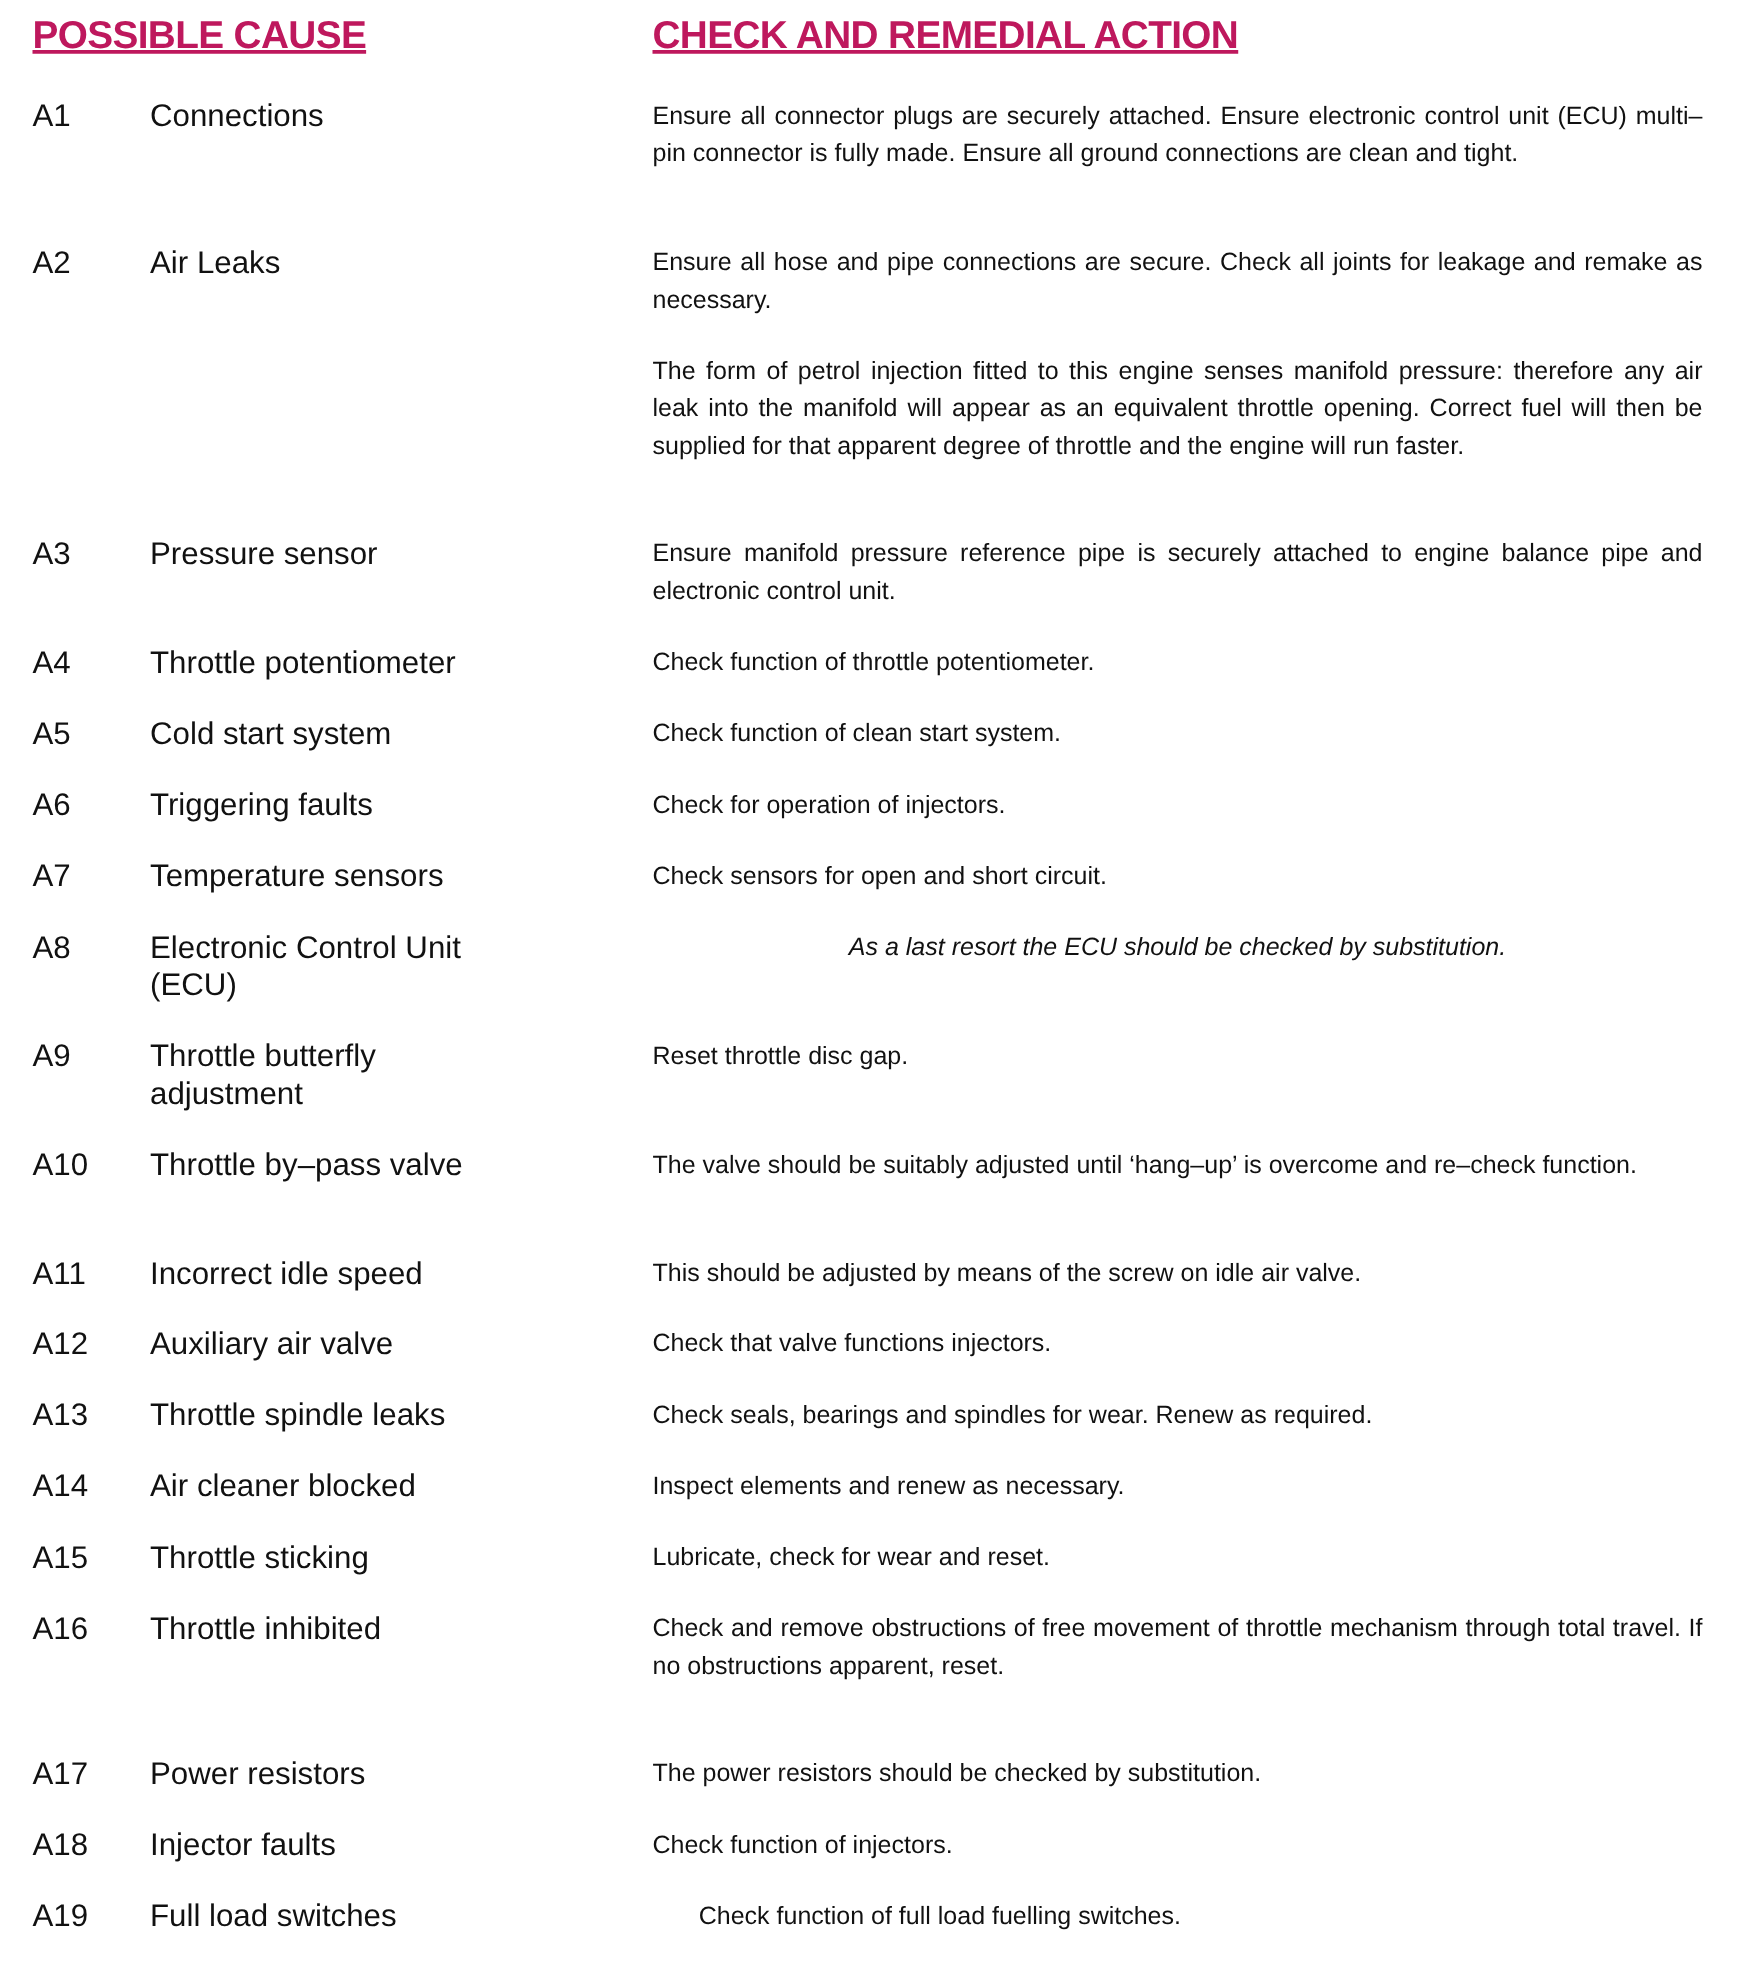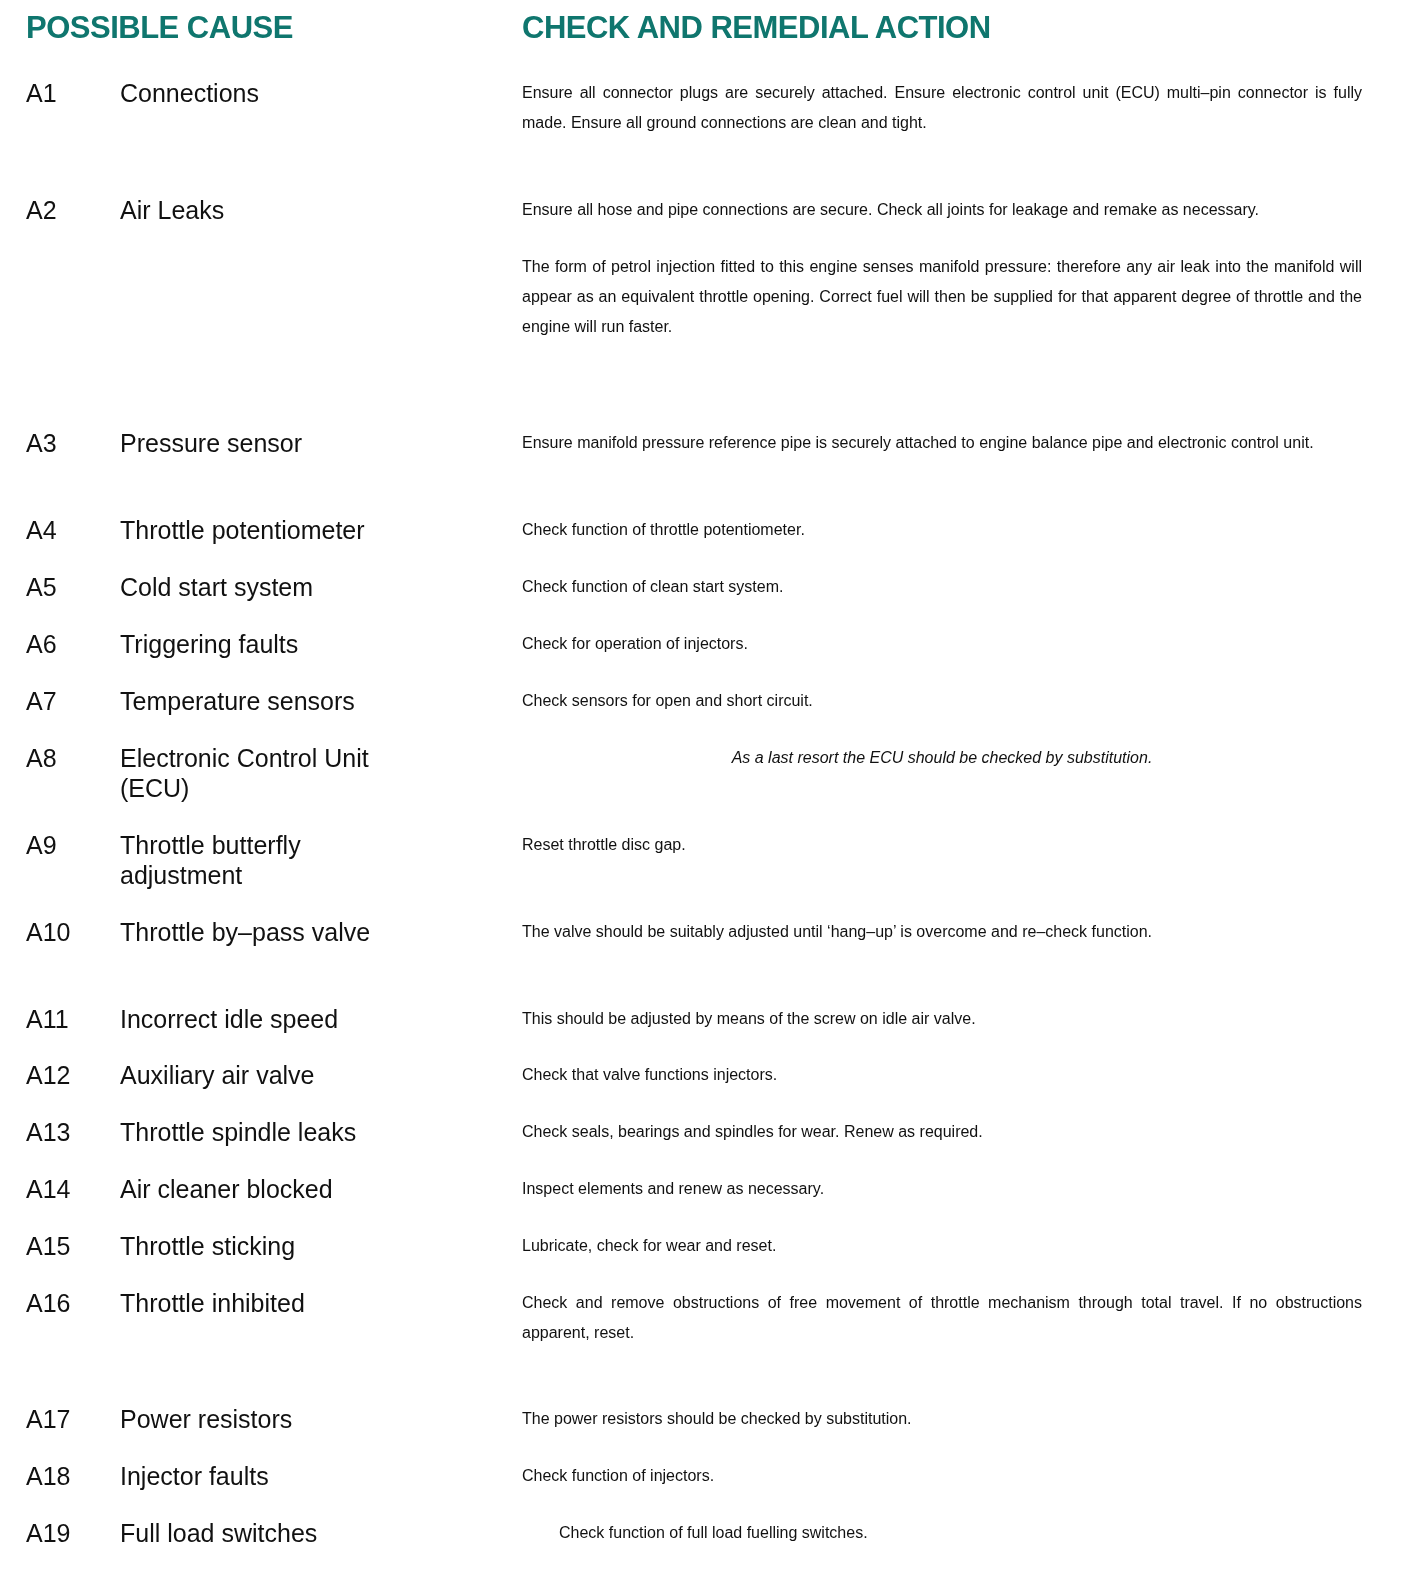--- a/index.html
+++ b/index.html
@@ -2,33 +2,33 @@
 <html><head>
 <meta charset="utf-8">
 <style>
   html, body { margin: 0; padding: 0; background: #ffffff; }
   body {
     width: 1408px; height: 1574px; overflow: hidden; position: relative;
     font-family: "Liberation Sans", sans-serif; color: #111111;
   }
   .hdr {
     position: absolute; top: 10px; font-weight: bold; font-size: 31px;
-    letter-spacing: -0.5px; color: #0f766e;
+    letter-spacing: -0.5px; color: #be185d; text-decoration: underline;
   }
   #hdr-cause { left: 26px; }
   #hdr-action { left: 522px; }
   .row { position: absolute; left: 0; width: 1408px; }
   .code {
     position: absolute; left: 26px; font-size: 25px; line-height: 30px;
   }
   .cause {
     position: absolute; left: 120px; width: 330px; font-size: 25px; line-height: 30px;
   }
   .action {
-    position: absolute; left: 522px; width: 840px; font-size: 16px; line-height: 30px;
+    position: absolute; left: 522px; width: 840px; font-size: 20px; line-height: 30px;
     text-align: justify;
   }
   .action p { margin: 0; }
   .action p + p { margin-top: 27px; }
 </style>
 </head>
 <body>
 
 <div>
   <div id="hdr-cause" class="hdr">POSSIBLE CAUSE</div>

